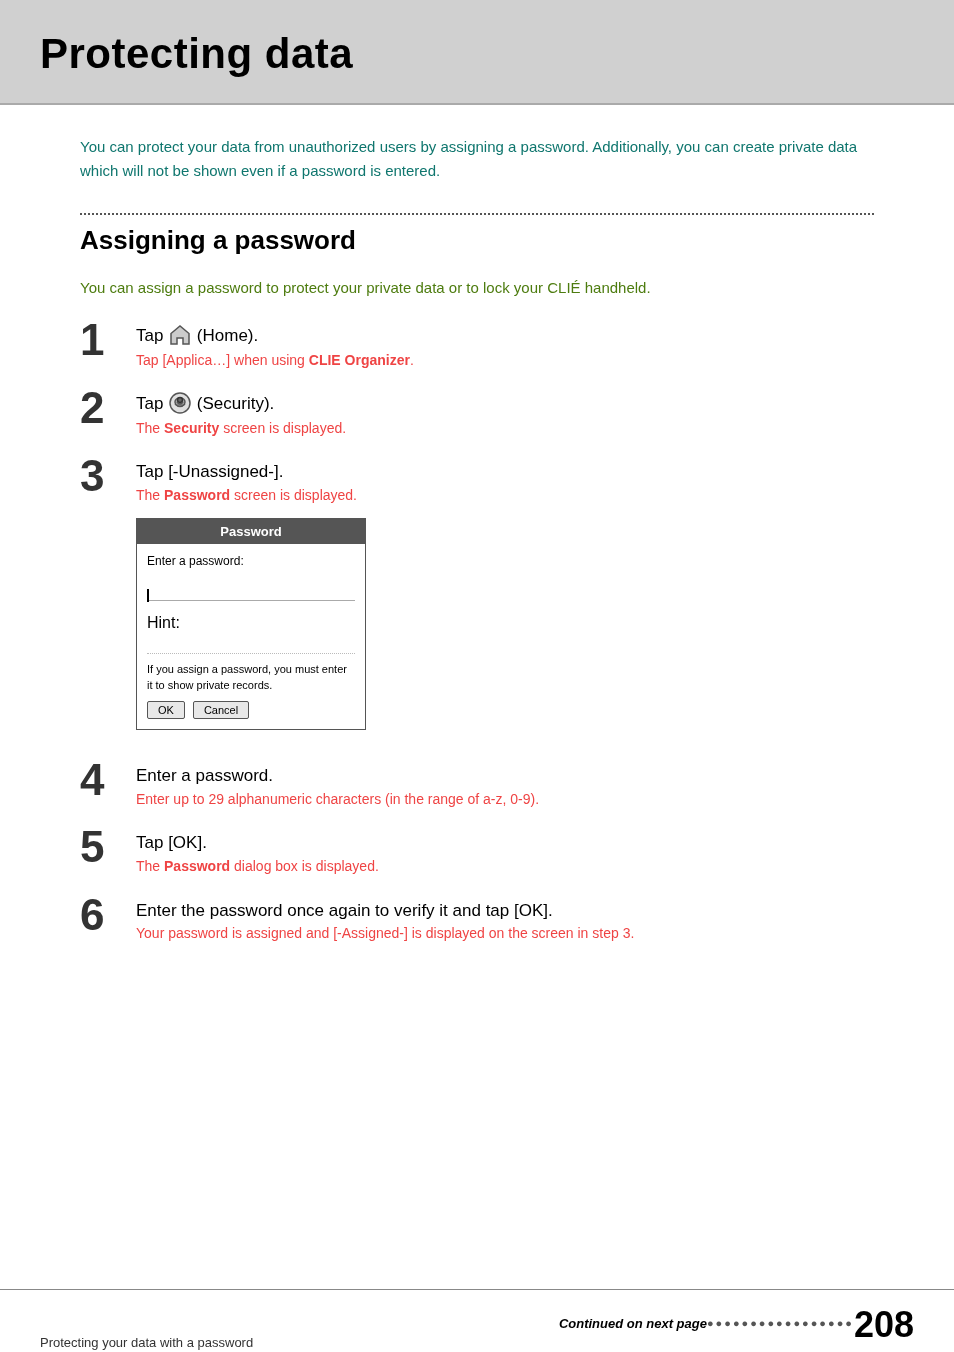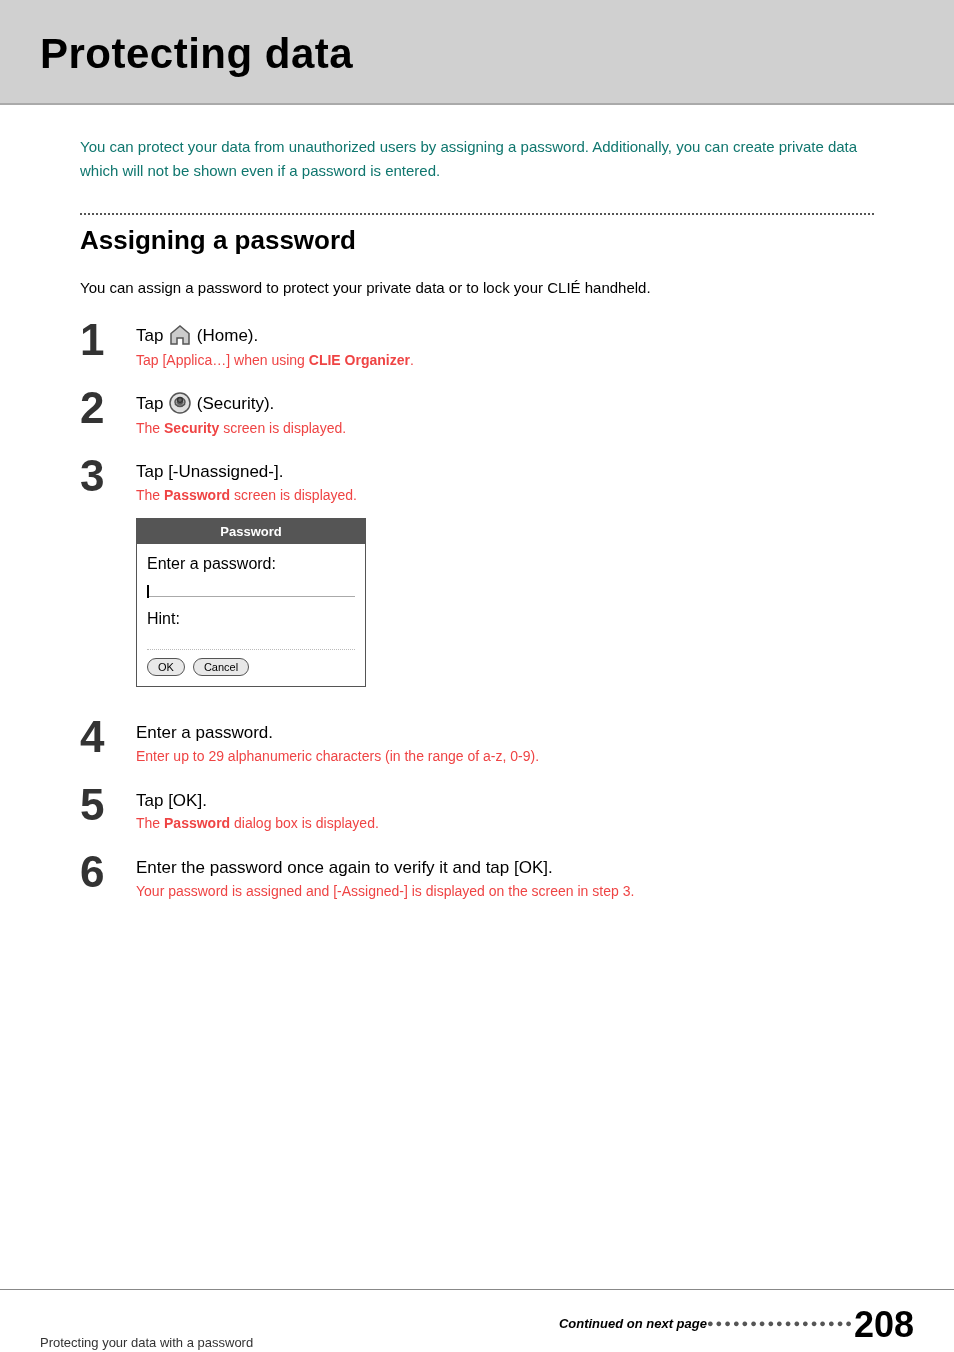--- a/index.html
+++ b/index.html
@@ -69,21 +69,21 @@
       font-weight: 900;
       font-family: Arial Black, Arial, sans-serif;
       margin-bottom: 16px;
       color: #000;
     }
 
     .section-intro {
       font-size: 15px;
       line-height: 1.6;
       margin-bottom: 24px;
-      color: #000000;
+      color: #4d7c0f;
     }
 
     
     .step {
       display: flex;
       align-items: flex-start;
       margin-bottom: 22px;
     }
 
     .step-number {
@@ -133,22 +133,22 @@
       font-weight: bold;
       padding: 3px 8px;
     }
 
     .dialog-body {
       padding: 8px 10px 6px 10px;
       background: #fff;
     }
 
     .dialog-label {
-      font-size: 16px;
-      margin-bottom: 3px;
+      font-size: 12px;
+      margin-bottom: 13px;
     }
 
     .dialog-cursor {
       display: inline-block;
       width: 2px;
       height: 13px;
       background: #000;
       vertical-align: middle;
     }
 
@@ -168,21 +168,21 @@
       gap: 8px;
       margin-top: 4px;
       margin-bottom: 4px;
     }
 
     .dialog-btn {
       border: 1px solid #555;
       background: #e8e8e8;
       font-size: 11px;
       padding: 2px 10px;
-      border-radius: 9px;
+      border-radius: 2px;
       cursor: pointer;
     }
 
     
     .home-icon {
       display: inline-block;
       width: 24px;
       height: 24px;
       vertical-align: middle;
       position: relative;
@@ -310,20 +310,21 @@
 
         <div class="password-dialog">
           <div class="dialog-title-bar">Password</div>
           <div class="dialog-body">
             <div class="dialog-label">Enter a password:</div>
             <div style="border-bottom:1px solid #aaa; margin-bottom:10px; height:18px;">
               <span class="dialog-cursor"></span>
             </div>
             <div class="dialog-hint-label">Hint:</div>
             <div style="border-bottom:1px dotted #bbb; margin-bottom:8px; height:16px;"></div>
+            <div class="dialog-note">If you assign a password, you must enter it to show private records.</div>
             <div class="dialog-buttons">
               <button class="dialog-btn">OK</button>
               <button class="dialog-btn">Cancel</button>
             </div>
           </div>
         </div>
 
       </div>
     </div>
 

